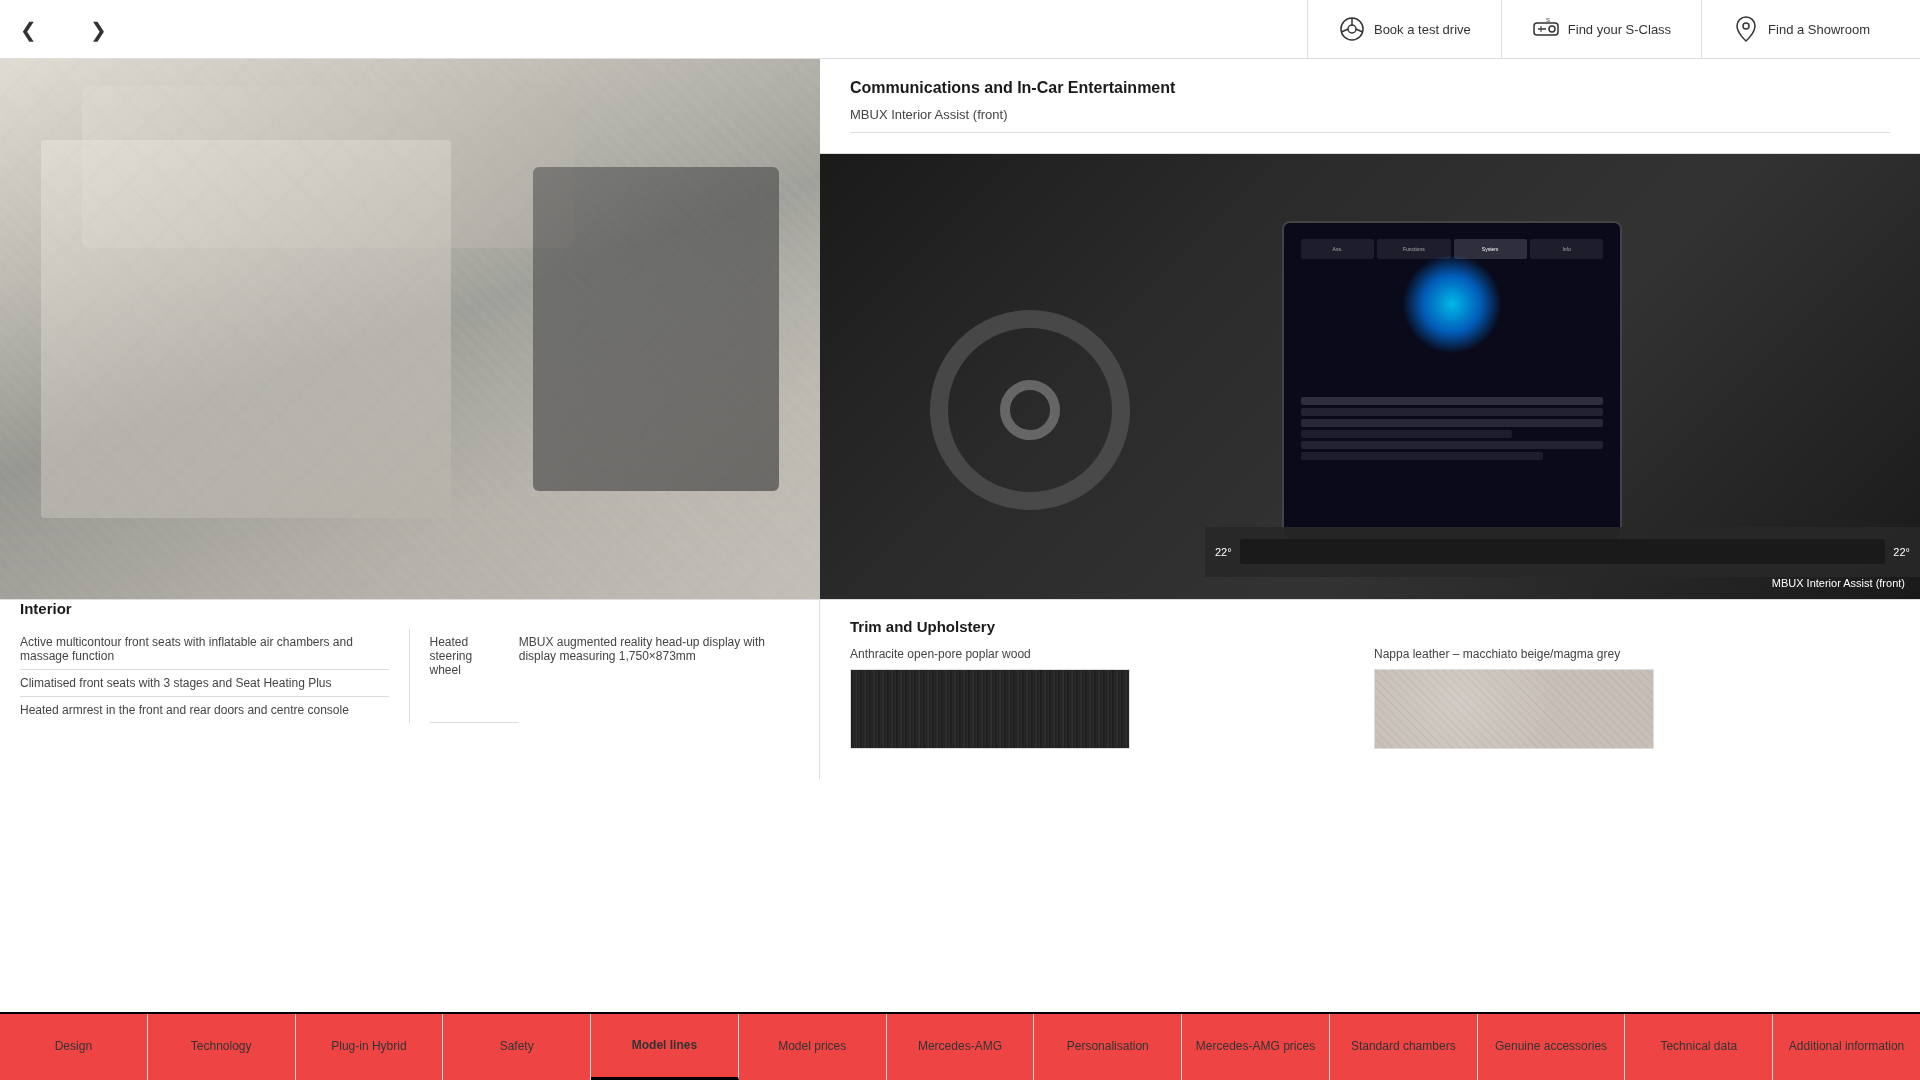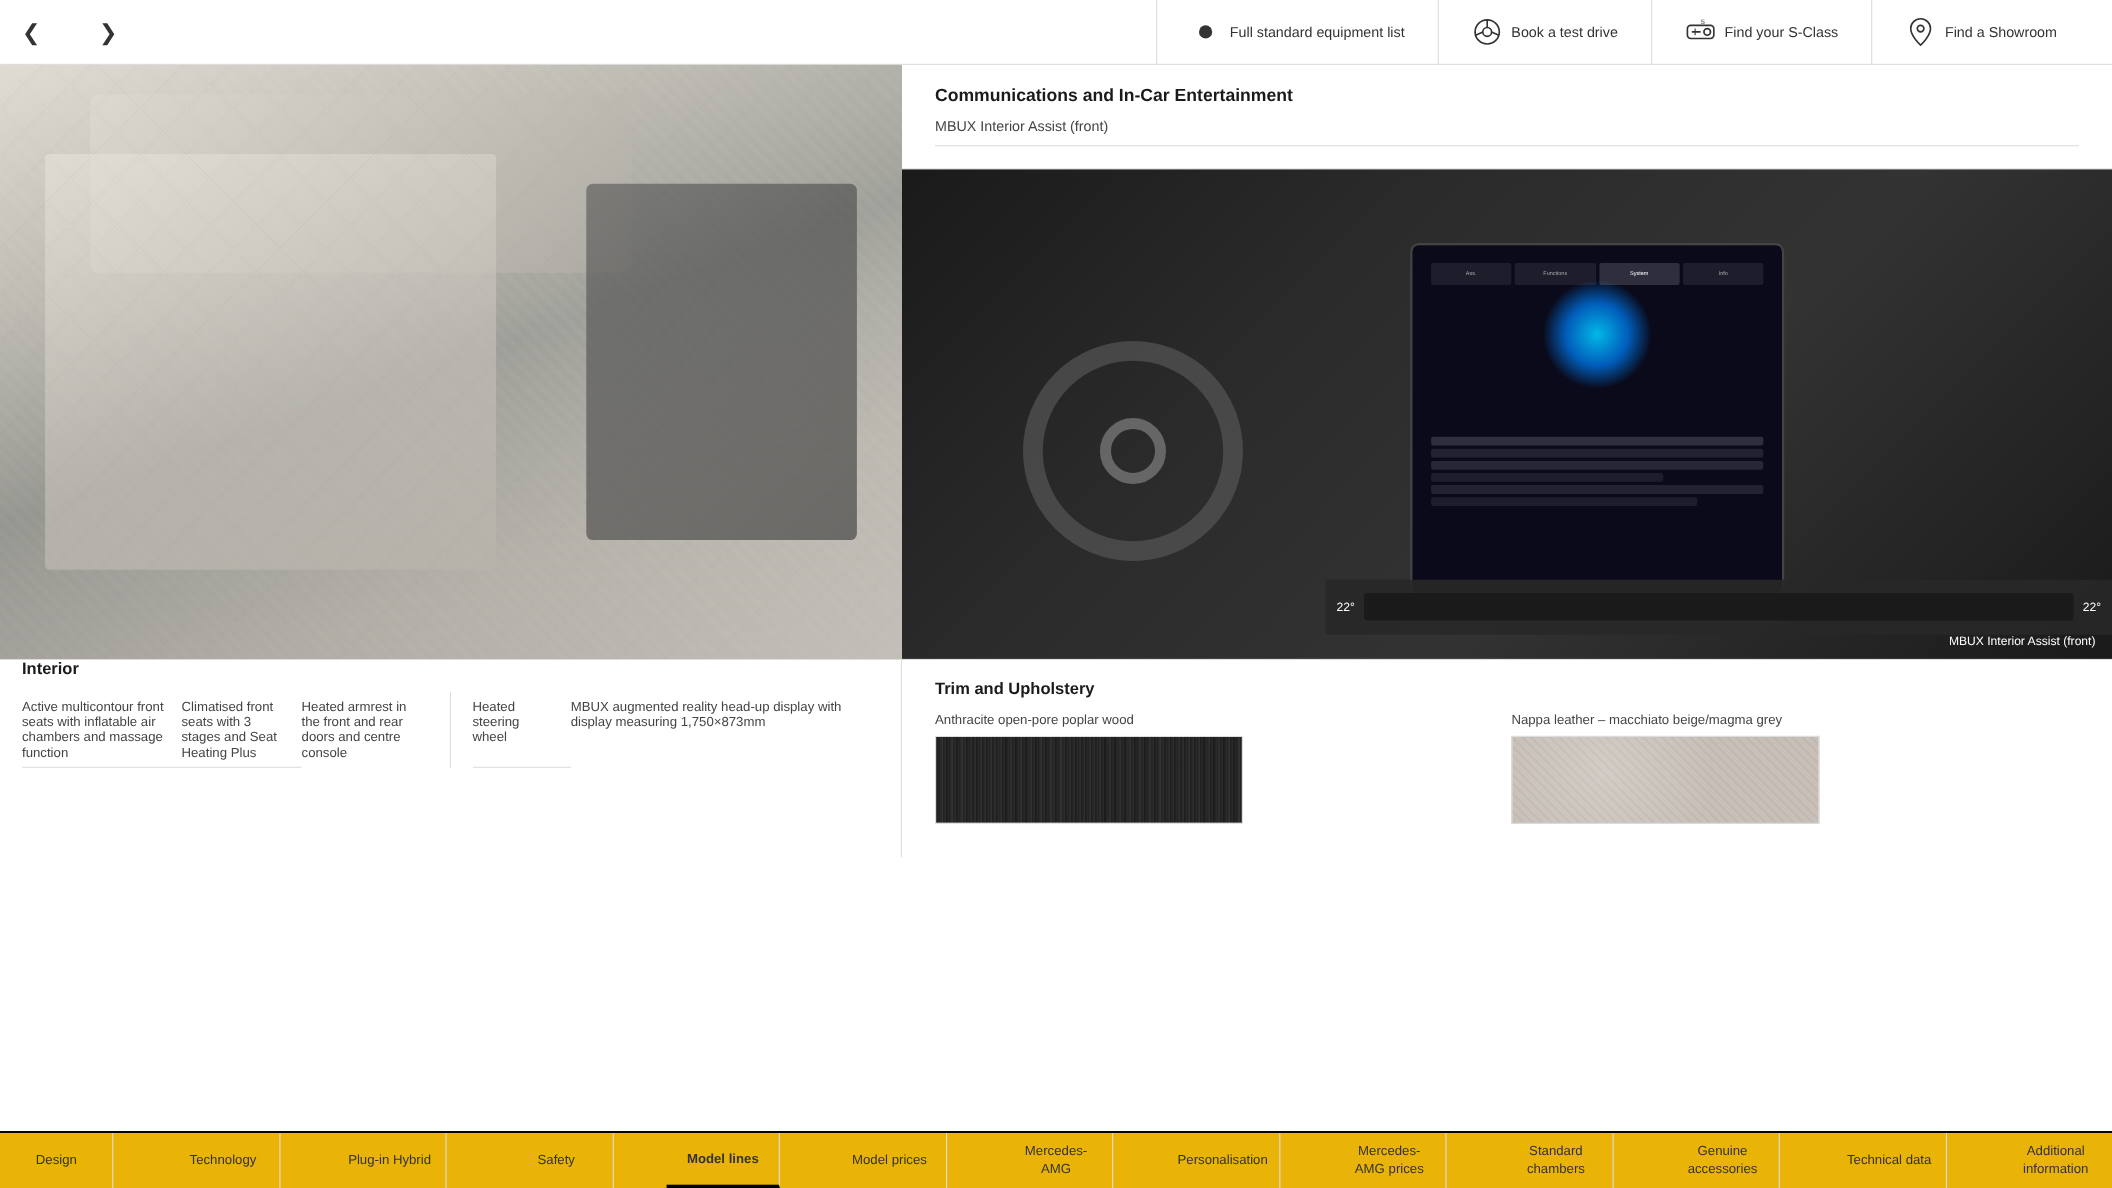--- a/index.html
+++ b/index.html
@@ -161,27 +161,26 @@
 
     .trim-swatch {
       width: 280px;
       height: 80px;
       border: 1px solid #ddd;
     }
 
     
     .bottom-nav {
       display: flex;
-      height: 52px;
-      background: #eab308;
+      height: 68px;
+      background: #ef4444;
       border-top: 2px solid #000;
       position: fixed;
       bottom: 0;
       width: 1920px;
-      gap: 48px;
     }
 
     .bottom-nav-item {
       flex: 1;
       display: flex;
       align-items: center;
       justify-content: center;
       text-align: center;
       font-size: 12px;
       color: #333;
@@ -285,26 +284,20 @@
     <button class="nav-arrow nav-arrow-left">
       <span>❮</span>
     </button>
     <button class="nav-arrow nav-arrow-right" style="left:70px;">
       <span>❯</span>
     </button>
 
     <div class="nav-items">
       <div class="nav-item">
         <div class="nav-item-icon">
-          <div class="dot-icon"></div>
-        </div>
-        <span>Full standard equipment list</span>
-      </div>
-      <div class="nav-item">
-        <div class="nav-item-icon">
           <svg width="26" height="26" viewBox="0 0 26 26" fill="none">
             <circle cx="13" cy="13" r="11" stroke="#333" stroke-width="1.5" fill="none"></circle>
             <circle cx="13" cy="13" r="4" stroke="#333" stroke-width="1.5" fill="none"></circle>
             <line x1="13" y1="2" x2="13" y2="9" stroke="#333" stroke-width="1.5"></line>
             <line x1="2.5" y1="16" x2="9" y2="13" stroke="#333" stroke-width="1.5"></line>
             <line x1="23.5" y1="16" x2="17" y2="13" stroke="#333" stroke-width="1.5"></line>
           </svg>
         </div>
         <span>Book a test drive</span>
       </div>
@@ -403,21 +396,21 @@
           <div class="right-image-caption">MBUX Interior Assist (front)</div>
         </div>
       </div>
     </div>
 
     <div class="details-section">
 
       <div class="interior-section">
         <div class="section-title">Interior</div>
         <div class="features-grid">
-          <div style="display:flex;flex-direction:row;padding-right:20px;border-right:1px solid #ddd;">
+          <div style="display:flex;flex-direction:column;padding-right:20px;border-right:1px solid #ddd;">
             <div class="feature-item">Active multicontour front seats with inflatable air chambers and massage function</div>
             <div class="feature-item">Climatised front seats with 3 stages and Seat Heating Plus</div>
             <div class="feature-item">Heated armrest in the front and rear doors and centre console</div>
           </div>
           <div style="display:flex;flex-direction:row;padding-left:20px;">
             <div class="feature-item">Heated steering wheel</div>
             <div class="feature-item">MBUX augmented reality head-up display with display measuring 1,750×873mm</div>
           </div>
         </div>
       </div>

